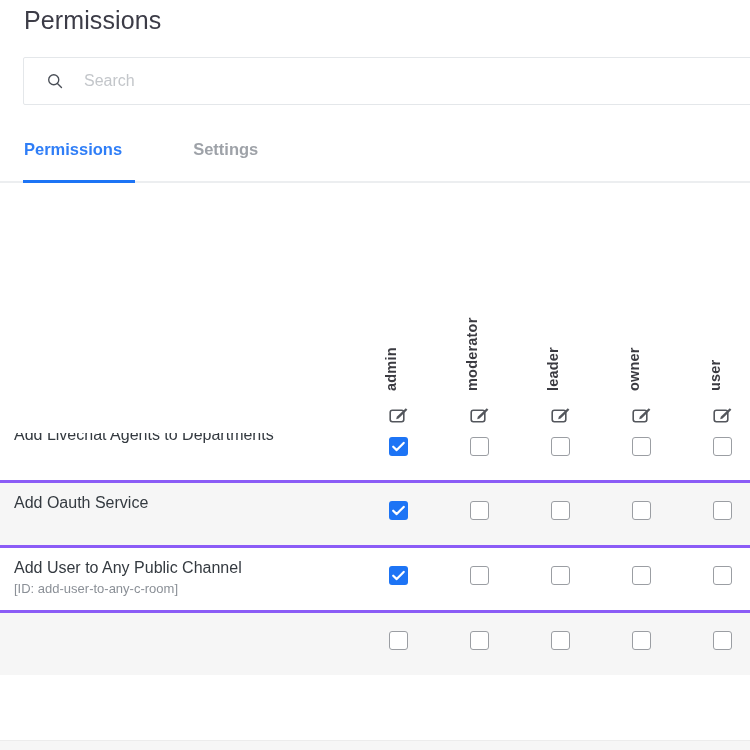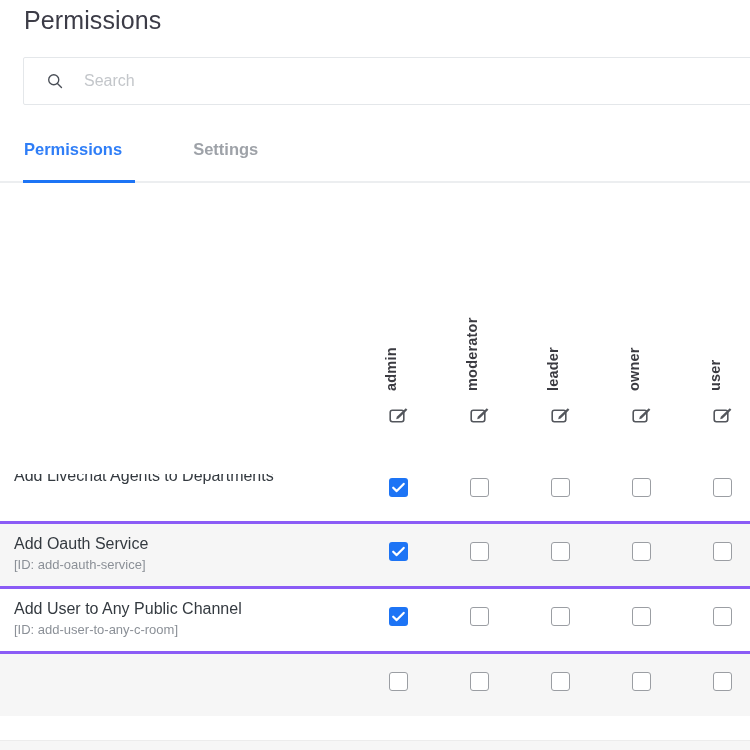--- a/index.html
+++ b/index.html
@@ -145,21 +145,21 @@
   .col-head-icon {
     position: absolute;
     left: 50%;
     bottom: 6px;
     transform: translateX(-50%);
     width: 22px;
     height: 22px;
     cursor: pointer;
   }
 
-  .tbody { position: relative; width: 750px; margin-top: 41px; }
+  .tbody { position: relative; width: 750px; }
 
   .row {
     position: relative;
     width: 750px;
     height: 65px;
     border-top: 3px solid #8b5cf6;
   }
   .row.shaded { background: #f6f6f6; }
   .row.plain { background: #ffffff; }
   .row.clipped { height: 47px; overflow: hidden; border-top: none; }
@@ -289,21 +289,20 @@
             </svg>
           </div>
           <div class="cb off" style="left: 470px;"></div>
           <div class="cb off" style="left: 551px;"></div>
           <div class="cb off" style="left: 632px;"></div>
           <div class="cb off" style="left: 713px;"></div>
         </div>
         <div class="row shaded">
           <div class="row-texts">
             <div class="row-title">Add Oauth Service</div>
-            <div class="row-id">[ID: add-oauth-service]</div>
           </div>
           <div class="cb on" style="left: 389px;">
             <svg viewBox="0 0 19 19" fill="none" width="19" height="19">
               <path d="M4.2 9.7 L7.7 13.1 L14.7 5.9" stroke="#ffffff" stroke-width="2.2" stroke-linecap="round" stroke-linejoin="round"></path>
             </svg>
           </div>
           <div class="cb off" style="left: 470px;"></div>
           <div class="cb off" style="left: 551px;"></div>
           <div class="cb off" style="left: 632px;"></div>
           <div class="cb off" style="left: 713px;"></div>

